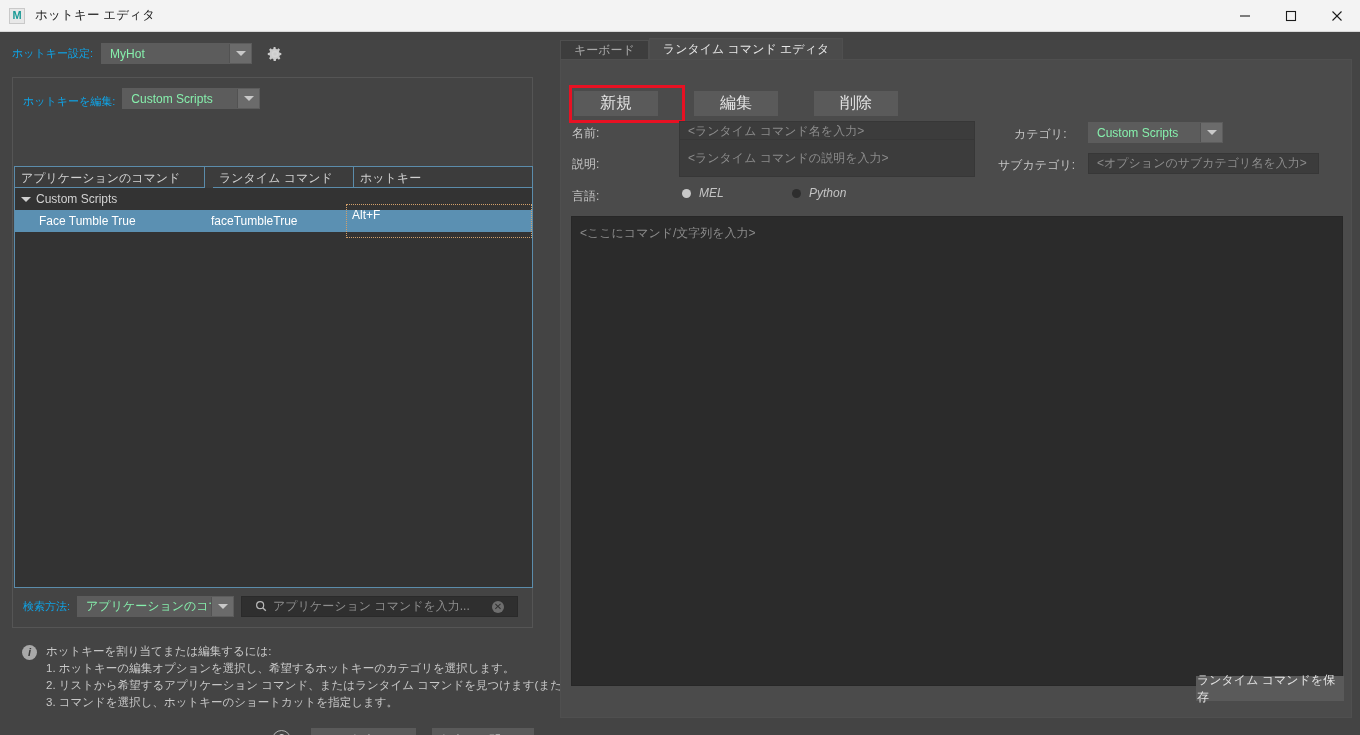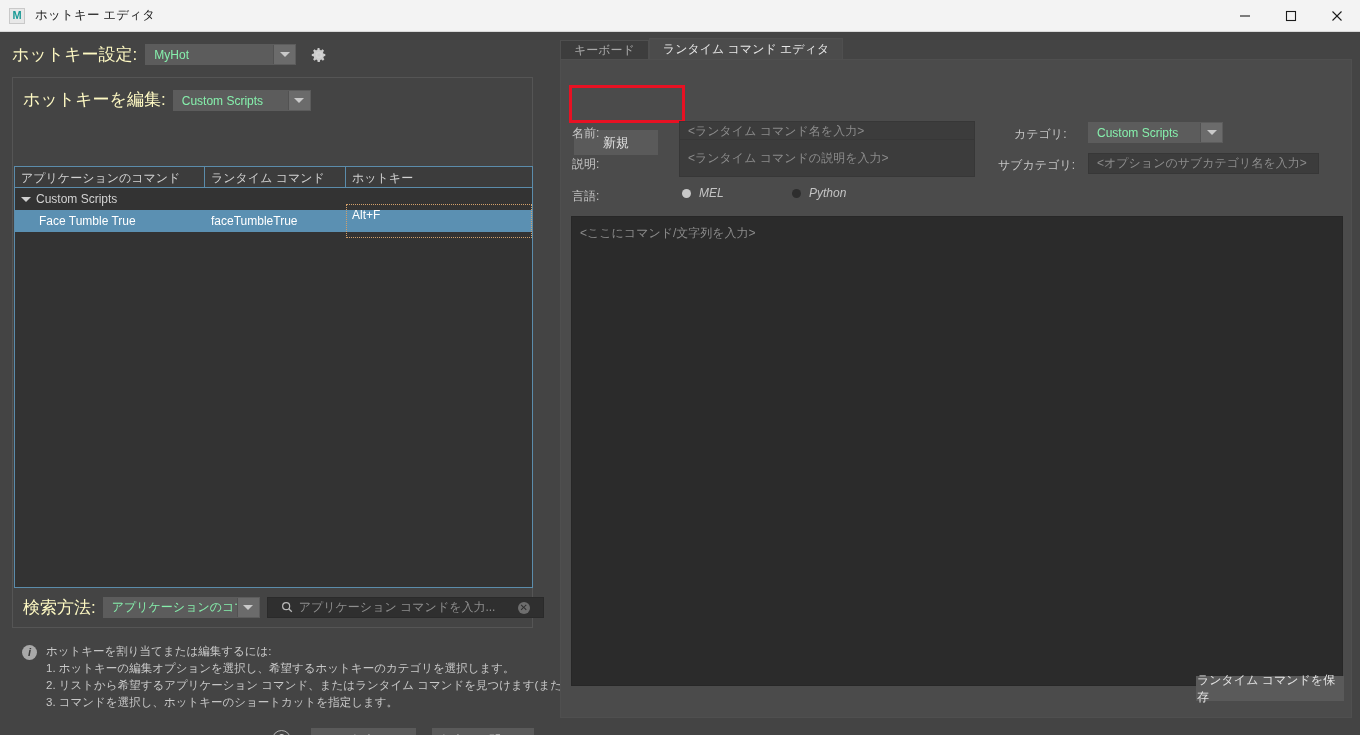--- a/index.html
+++ b/index.html
@@ -47,21 +47,21 @@
   
   .left-pane {
     position: absolute; left: 0; top: 32px;
     width: 547px; height: 703px;
     background: #444444;
   }
   .row-hotkeyset {
     position: absolute; left: 12px; top: 11px;
     display: flex; align-items: center; gap: 8px;
   }
-  .lbl { font-size: 17px; color: #fef9c3; white-space: nowrap; }
+  .lbl { font-size: 11px; color: #0ea5e9; white-space: nowrap; }
 
   .combo {
     height: 21px;
     background: #5c5c5c;
     display: flex; align-items: center;
     border: 1px solid #5c5c5c;
   }
   .combo .val {
     font-size: 12px; color: #86efac;
     padding: 0 8px; flex: 1;
@@ -103,21 +103,21 @@
   }
   .thead { display: flex; height: 21px; background: #3c3c3c; }
   .th {
     font-size: 12px; color: #d2d2d2;
     padding: 3px 0 0 6px;
     border-right: 1px solid #5b8cab;
     border-bottom: 1px solid #5b8cab;
     white-space: nowrap; overflow: hidden;
   }
   .th.c0 { width: 190px; }
-  .th.c1 { width: 141px; }
+  .th.c1 { width: 141px; margin-left: 8px; }
   .th.c2 { flex: 1; border-right: none; }
 
   .group-row {
     height: 22px; display: flex; align-items: center;
     padding-left: 6px; font-size: 12px; color: #d2d2d2;
     background: #333333;
   }
   .tri {
     width: 0; height: 0;
     border-left: 5px solid transparent;
@@ -209,24 +209,23 @@
   }
   .tab-body {
     position: relative;
     width: 792px; height: 659px;
     background: #4b4b4b;
     border: 1px solid #4f4f4f;
   }
 
   .toolbtn {
     position: absolute; height: 25px; width: 84px;
-    background: #5a5a5a; color: #e3e3e3; font-size: 13px;
+    background: #5a5a5a; color: #e3e3e3; font-size: 16px;
     display: flex; align-items: center; justify-content: center;
     border: 1px solid #5a5a5a;
-    margin-top: 39px;
   }
   #btn-new  { left: 13px; top: 31px; }
   #btn-edit { left: 133px; top: 31px; }
   #btn-del  { left: 253px; top: 31px; }
 
   .redbox {
     position: absolute; left: 8px; top: 25px;
     width: 116px; height: 38px;
     border: 3px solid #e81123;
     pointer-events: none;

